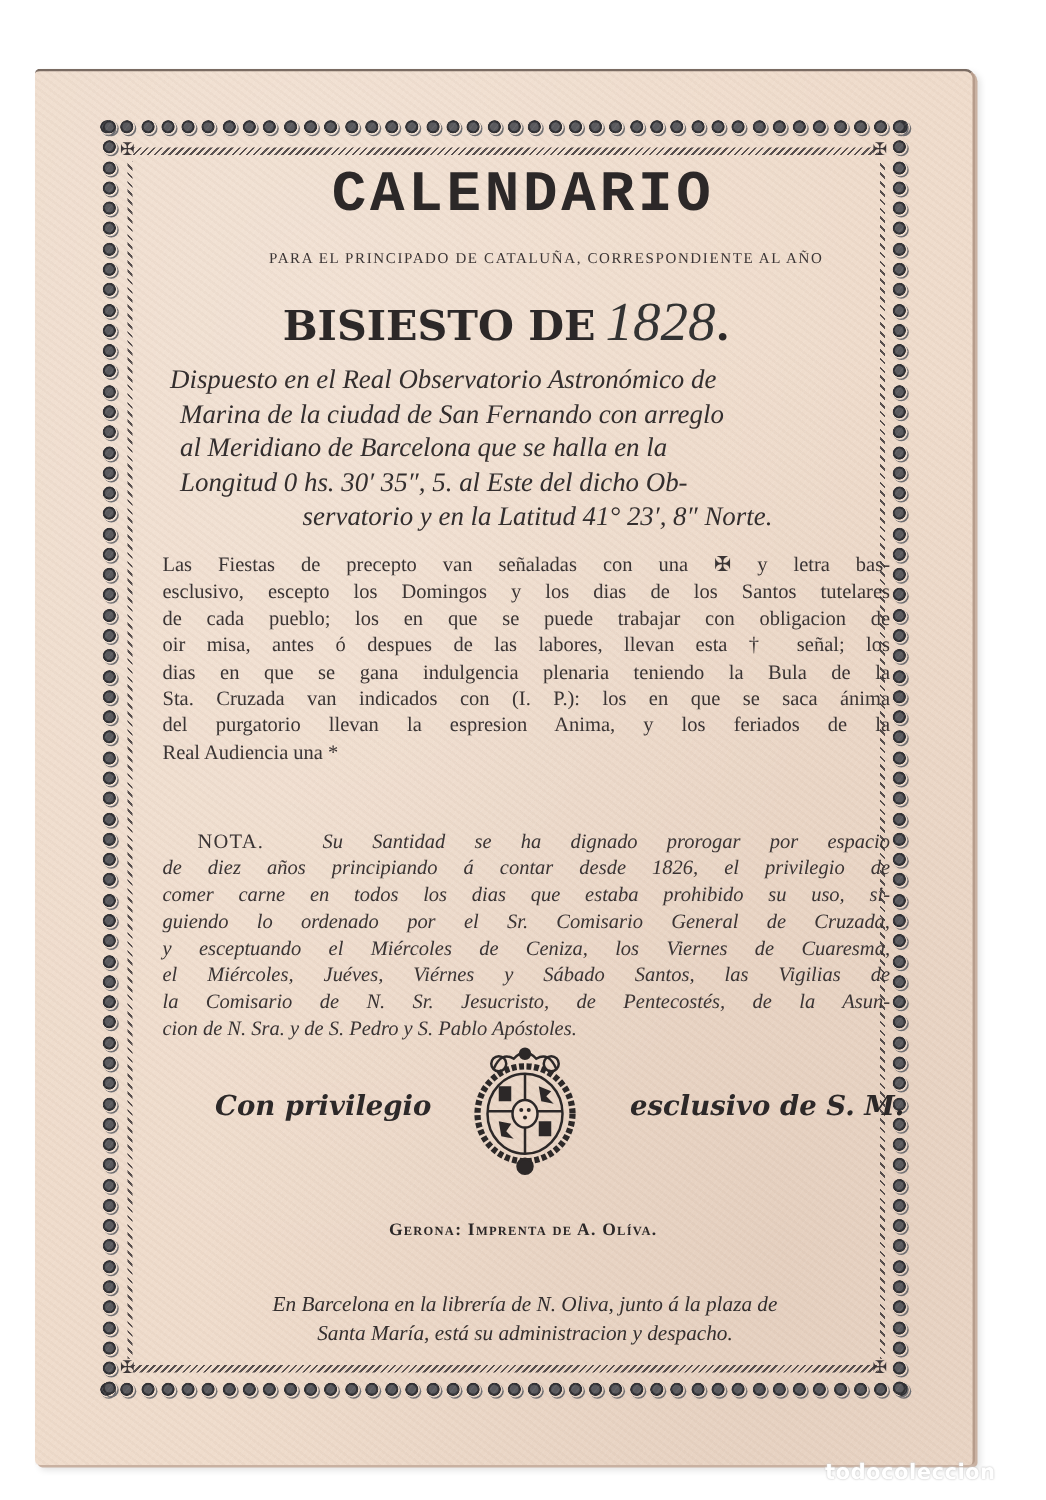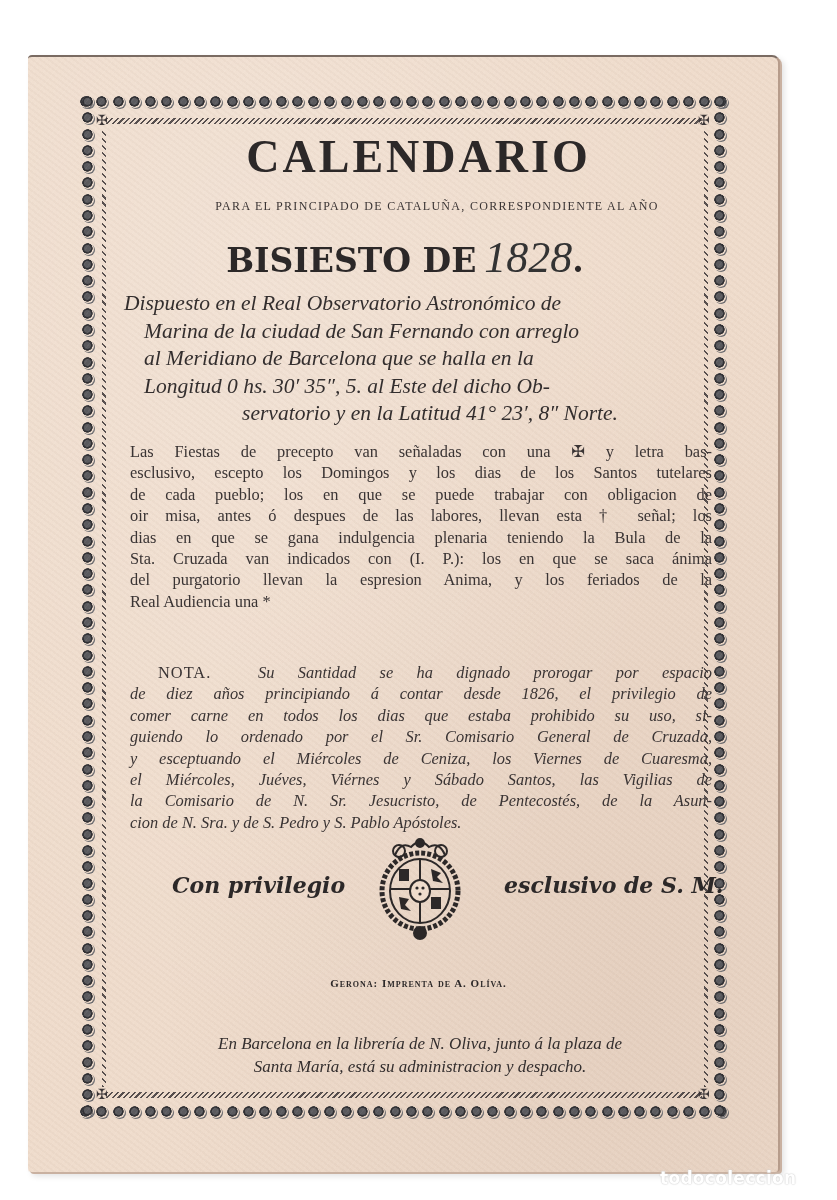--- a/index.html
+++ b/index.html
@@ -44,21 +44,21 @@
   .wave-v {
     position:absolute; width:4px;
     background: repeating-linear-gradient(45deg, #3a3436 0 1.5px, rgba(0,0,0,0) 1.5px 5px);
     opacity:0.85;
   }
   .star { position:absolute; font-size:14px; color:#3a3436; line-height:1; }
 
   .content { position:absolute; left:0; top:0; width:837px; height:1200px; }
   .title {
     position:absolute; left:0; width:837px; top:130px; text-align:center;
-    font-family:Liberation Serif, serif; font-weight:bold; font-size:46px;
+    font-family:Liberation Mono, monospace; font-weight:bold; font-size:46px;
     letter-spacing:3px; color:#2c2828;
   }
   .subtitle {
     position:absolute; left:0; width:810px; top:199px; text-align:center;
     font-family:"Liberation Serif", serif; font-size:12px; letter-spacing:1.3px;
     color:#3a3434; text-transform:uppercase;padding-left:32px;
   }
   .year-line {
     position:absolute; left:0; width:810px; top:232px; text-align:center;
     font-family:"DejaVu Serif", serif; font-weight:bold; font-size:33px; color:#2c2828;
@@ -66,42 +66,42 @@
   .year-line .hand {
     font-family:"Liberation Serif", serif; font-style:italic; font-weight:normal;
     font-size:44px; margin-left:8px; color:#333;
   }
   .intro {
     position:absolute; left:124px; width:592px; top:290px;
     font-family:"Liberation Serif", serif; font-style:italic; font-size:21.5px;
     line-height:27.5px; color:#332e2e; text-align:justify; text-indent:-0px;
   }
   .intro span { display:block; }
-  .intro span.l1 { margin-left:0; }
+  .intro span.l1 { margin-left:12px; }
   .intro span.rest { margin-left:20px; }
   .para {
     position:absolute; left:130px; width:582px;
     font-family:"Liberation Serif", serif; font-size:16.4px; line-height:21.4px;
     color:#3a3434;
   }
   .para span { display:block; text-align:justify; text-align-last:justify; }
   .para span.last { text-align-last:left; }
   .fiestas { top:441px; }
   .nota { top:662px; font-style:italic; }
   .nota .nota-label { font-style:normal; letter-spacing:1px; }
   .privilege {
     position:absolute; top:872px; font-family:"DejaVu Serif", serif; font-style:italic;
     font-size:22px; color:#2c2828; font-weight:bold;
   }
   .priv-left { left:172px; }
   .priv-right { left:484px;margin-left:20px; }
   .arms { position:absolute; left:375px; top:833px; width:90px; height:108px; }
   .printer {
     position:absolute; left:0; width:837px; top:977px; text-align:center;
-    font-family:"Liberation Serif", serif; font-size:11px; font-variant:small-caps;
+    font-family:"Liberation Serif", serif; font-size:14px; font-variant:small-caps;
     letter-spacing:1px; color:#2c2828; font-weight:bold;
   }
   .footer {
     position:absolute; left:120px; width:600px; top:1032px; text-align:center;
     font-family:"Liberation Serif", serif; font-style:italic; font-size:17px;
     line-height:23px; color:#332e2e;
   }
   .watermark {
     position:absolute; left:660px; top:1168px; font-family:"DejaVu Sans", sans-serif;
     font-weight:bold; font-size:17px; color:#ffffff;

